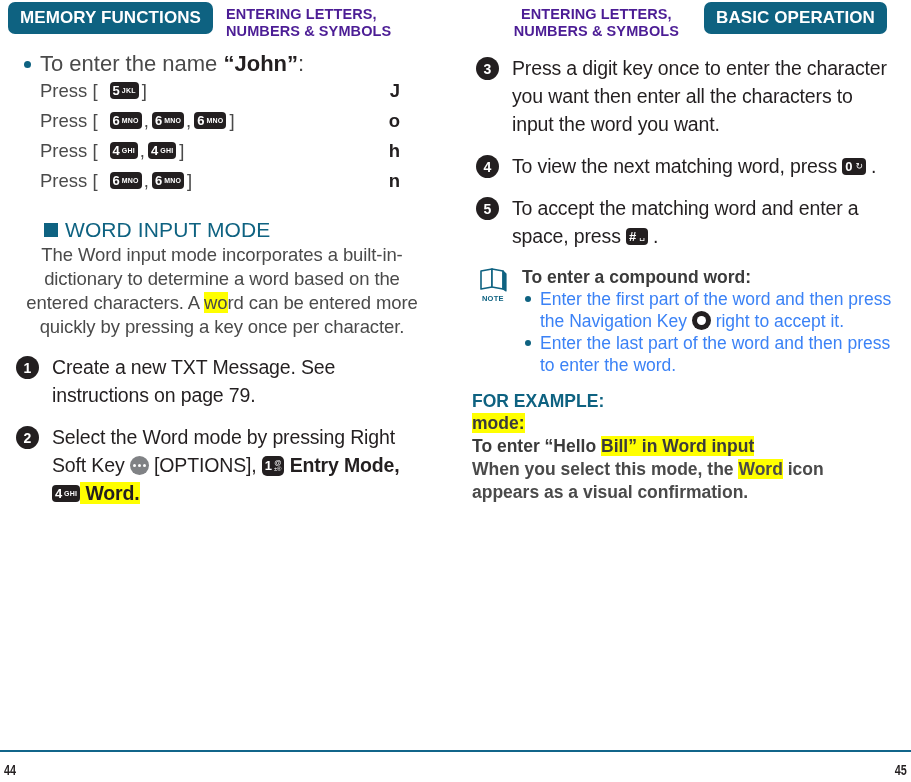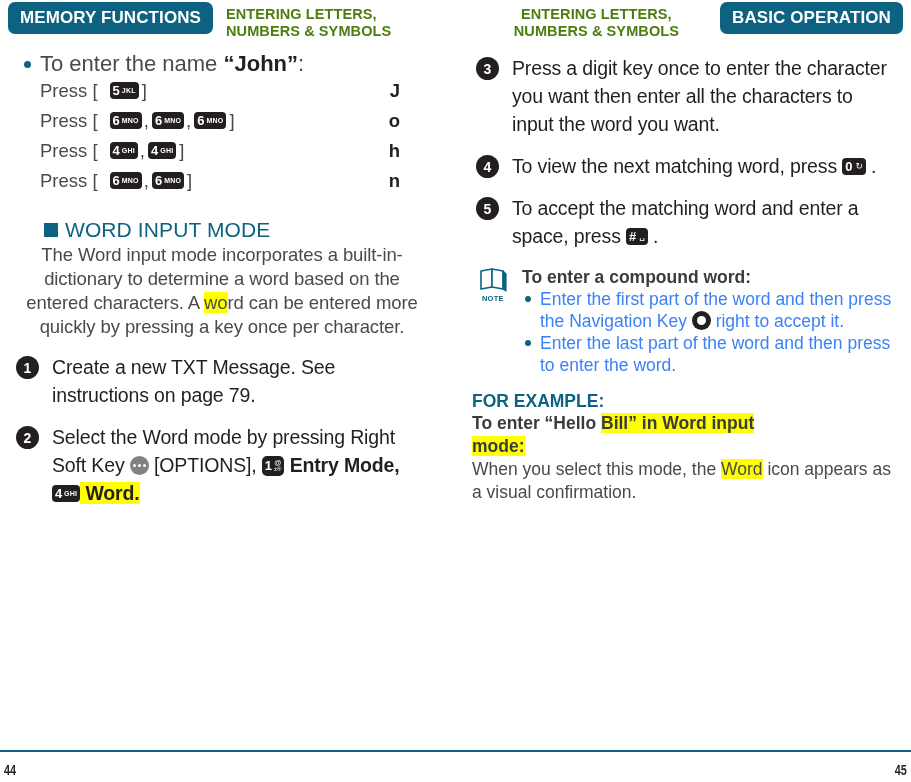--- a/index.html
+++ b/index.html
@@ -27,25 +27,25 @@
     color: #ffffff;
     border-radius: 7px;
     font-weight: bold;
     font-size: 17px;
     letter-spacing: .1px;
     display: flex; align-items: center; justify-content: center;
     padding: 0 12px;
     white-space: nowrap;
   }
   #tab-left  { left: 8px;  top: 2px; height: 32px; }
-  #tab-right { right: 8px; top: 2px; height: 32px; }
+  #tab-right { right: 24px; top: 2px; height: 32px; }
 
   .hdr-caption {
     position: absolute;
-    color: #4d7c0f;
+    color: #4c1d95;
     font-weight: bold;
     font-size: 14.5px;
     line-height: 17px;
     letter-spacing: .1px;
     white-space: pre-line;
   }
   #cap-left  { left: 226px; top: 6px;  text-align: left; }
   #cap-right { right: 232px; top: 6px; text-align: center; }
 
   
@@ -195,21 +195,21 @@
     position: absolute; left: 3px; top: 8px;
     width: 6px; height: 6px; border-radius: 50%; background: #0e6281;
   }
 
   
   .ex-head {
     color: #0e6281; font-weight: bold;
     font-size: 17.5px; line-height: 22px; margin-top: 14px;
   }
   .ex-bold { color: #3b3b3b; font-weight: bold; font-size: 17.5px; line-height: 23px; }
-  .ex-body { color: #4a4a4a; font-size: 17.5px; line-height: 23px; }
+  .ex-body { color: #4a4a4a; font-size: 17.5px; line-height: 23px; font-weight: bold; }
 
   .hl { background: #ffff00; }
 
   
   .footer-line {
     position: absolute; left: 0; bottom: 30px;
     width: 911px; height: 2px; background: #11658a;
   }
   .pg {
     position: absolute; bottom: 4px;
@@ -377,22 +377,22 @@
           <span class="nd"></span><span>Enter the first part of the word and then press the Navigation Key </span><span class="navkey"></span><span> right to accept it.</span>
         </li>
         <li class="note-li">
           <span class="nd"></span><span>Enter the last part of the word and then press  to enter the word.</span>
         </li>
       </ul>
     </div>
 
     <div>
       <div class="ex-head">FOR EXAMPLE:</div>
+      <div class="ex-bold"><span class="hl">mode:</span></div>
       <div class="ex-bold"><span>To enter “Hello </span><span class="hl">Bill” in Word input</span></div>
-      <div class="ex-bold"><span class="hl">mode:</span></div>
       <div class="ex-body"><span>When you select this mode, the </span><span class="hl">Word</span><span> icon appears as a visual confirmation.</span></div>
     </div>
 
   </div>
 
   <div class="footer-line"></div>
   <div class="pg" id="pg-left">44</div>
   <div class="pg" id="pg-right">45</div>
 
 </div>

